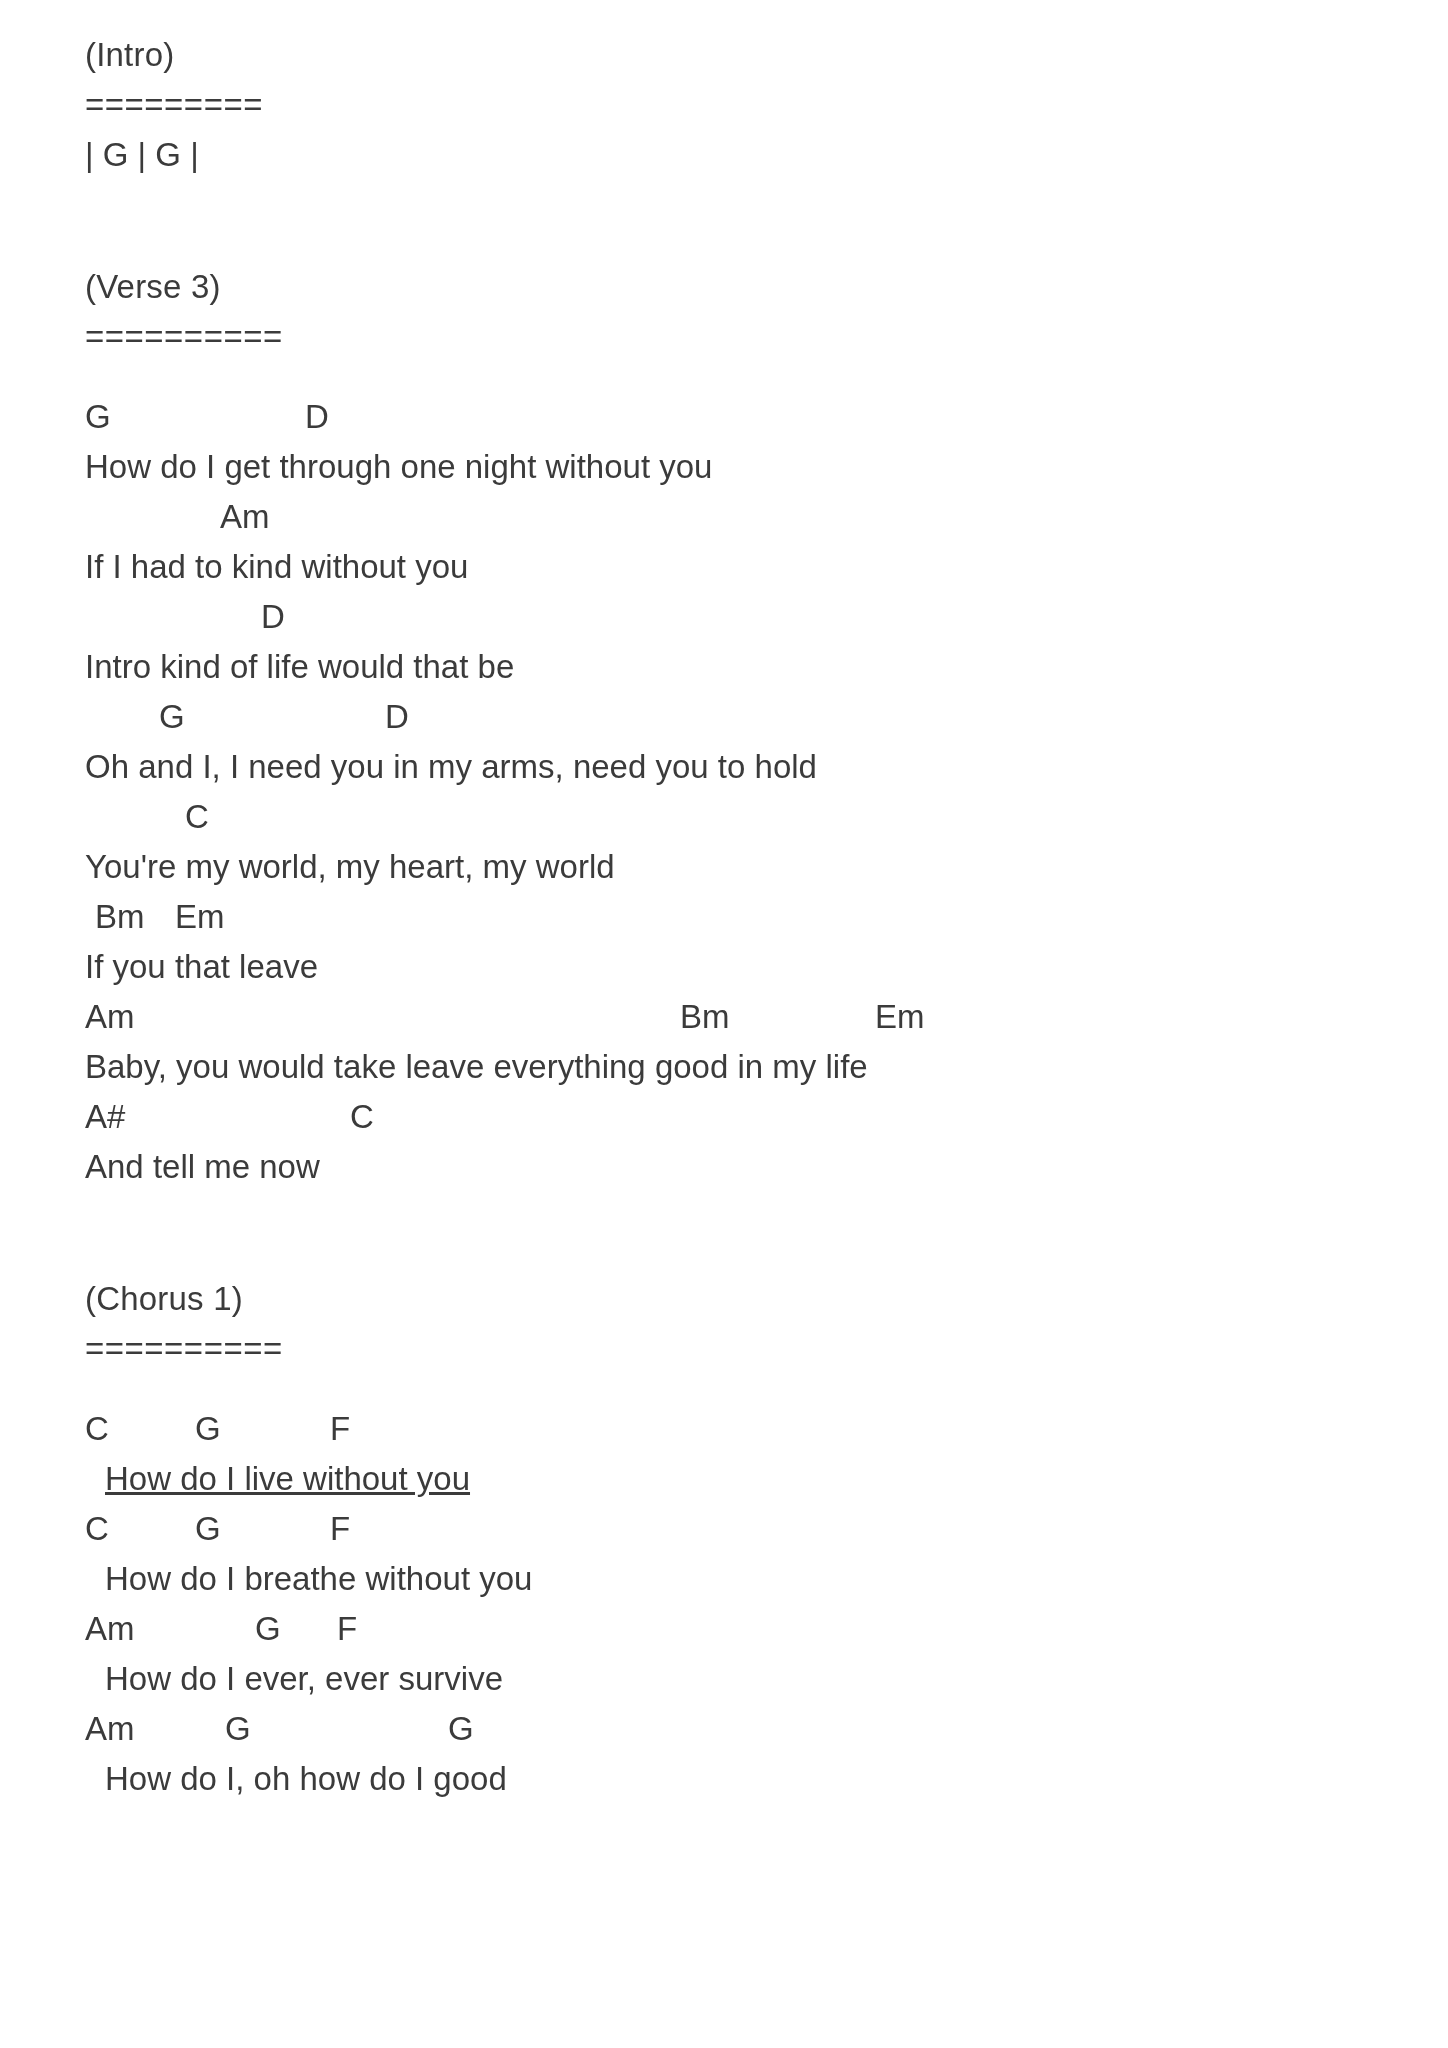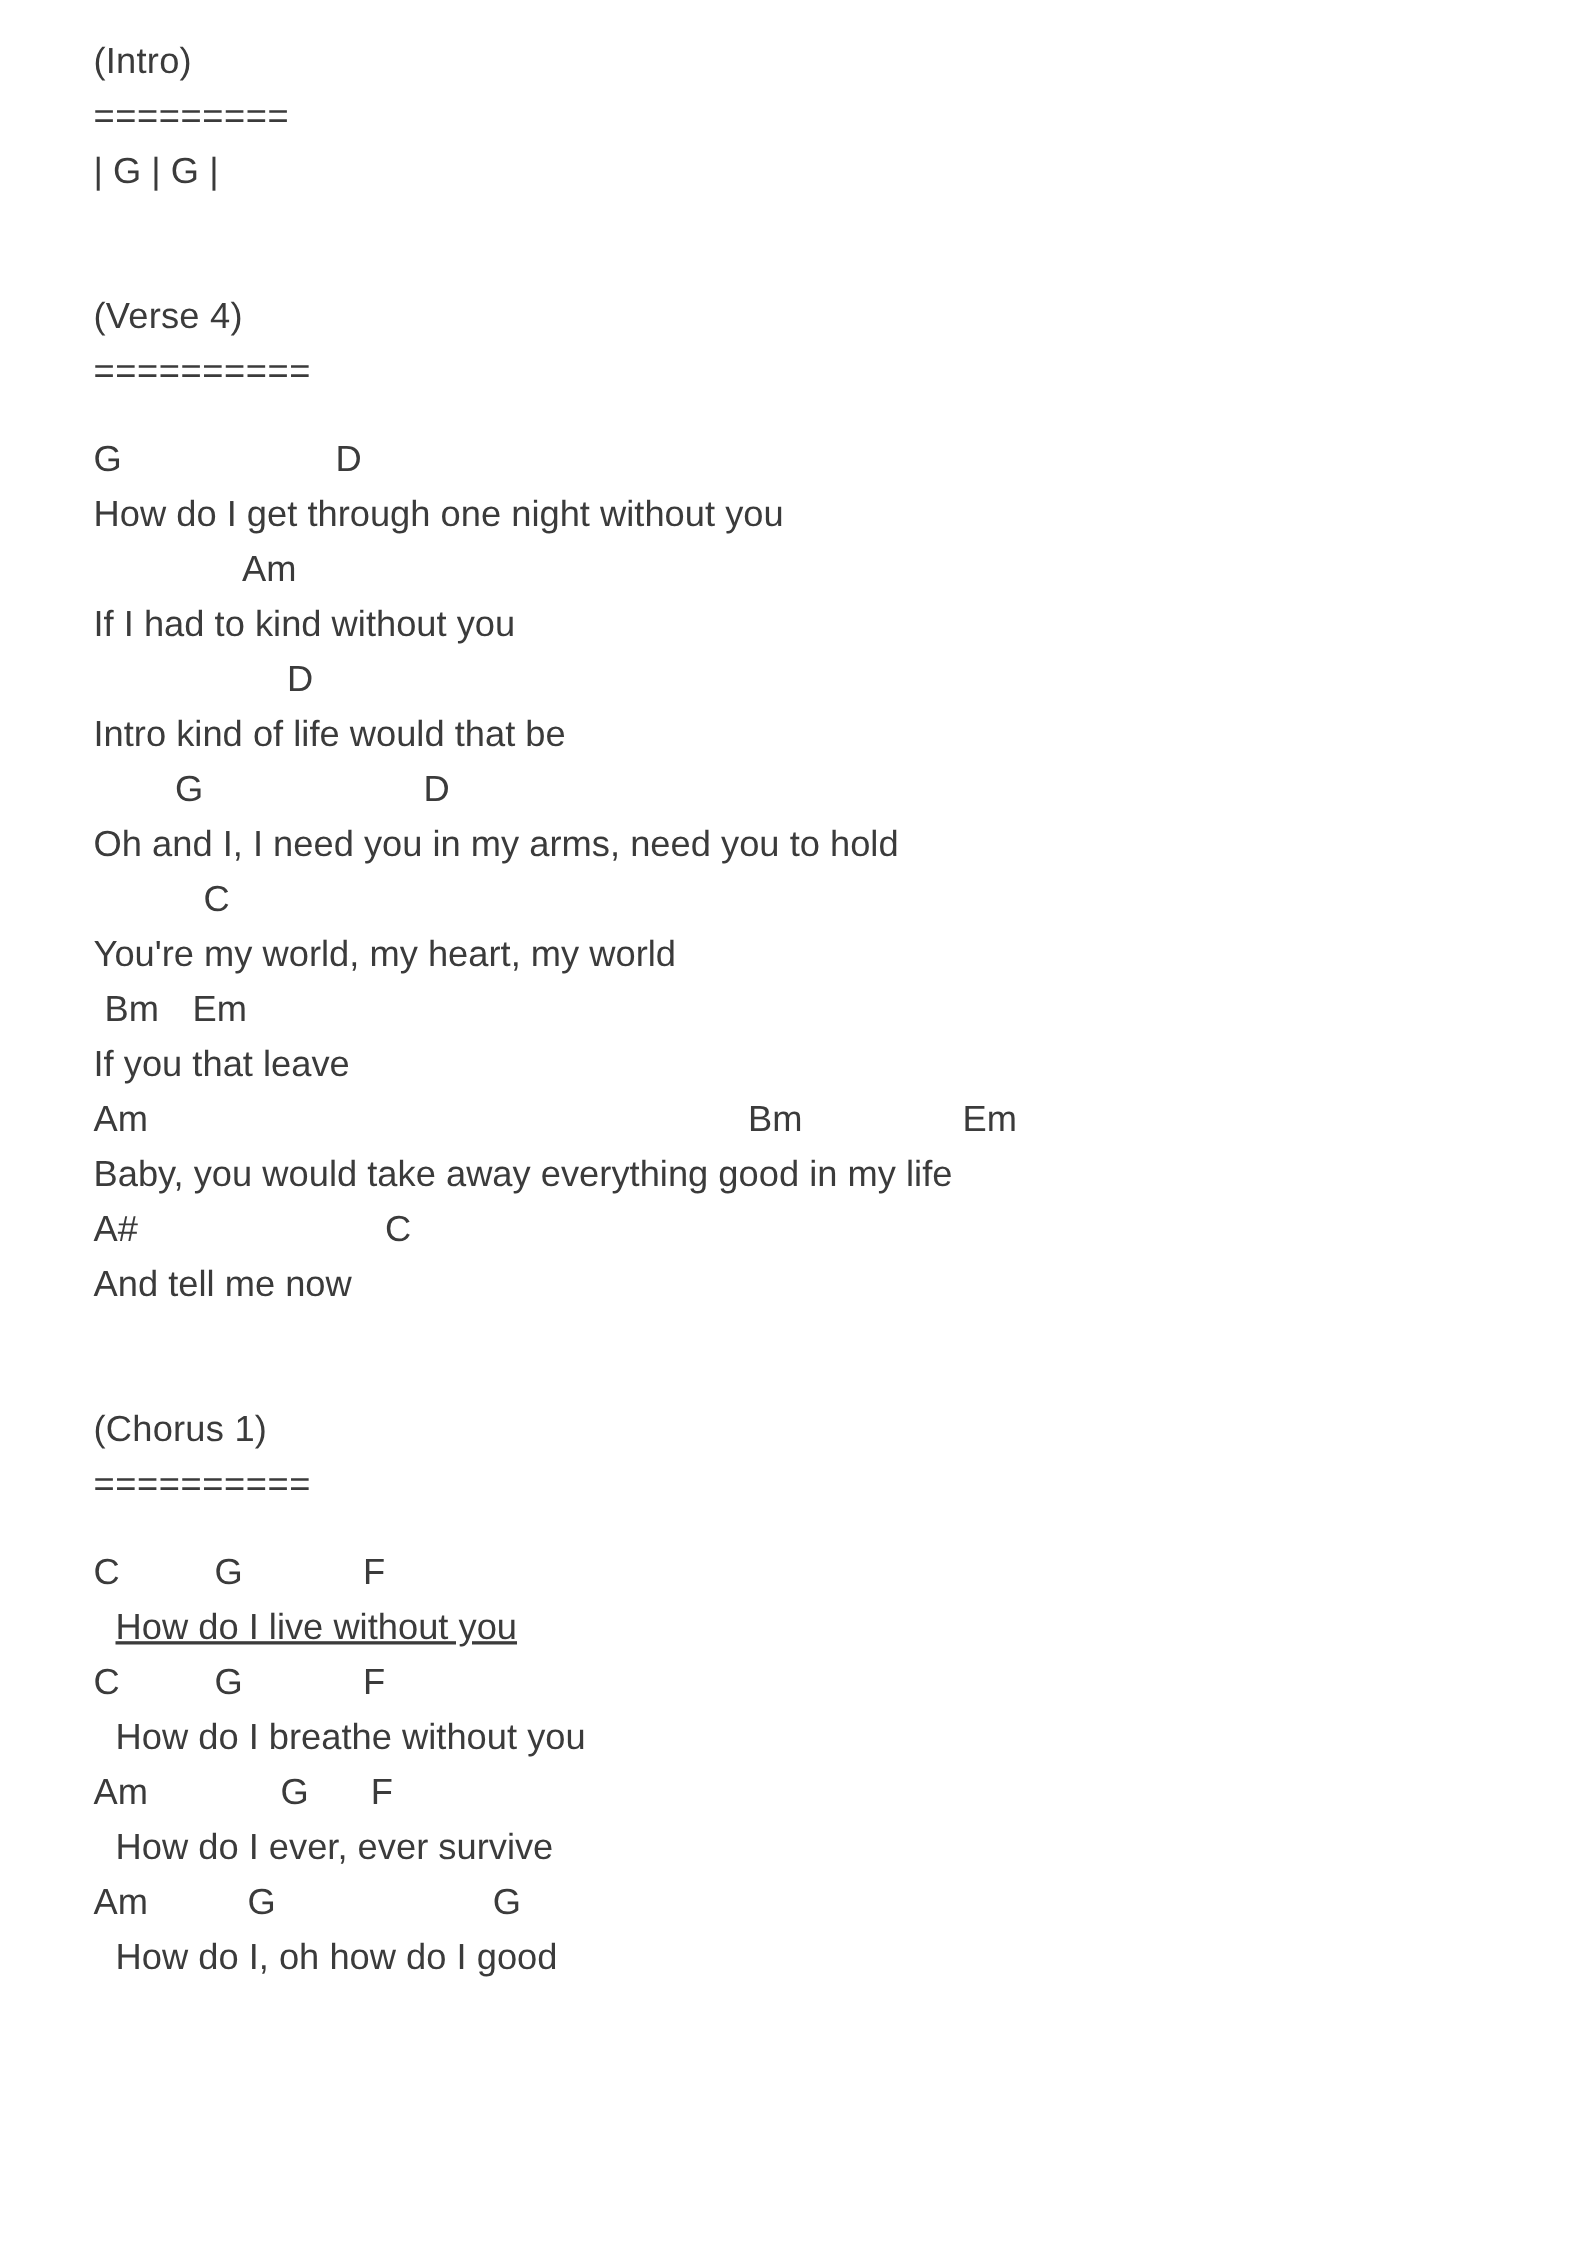--- a/index.html
+++ b/index.html
@@ -47,37 +47,37 @@
 
 <main class="sheet">
     <section class="song-section">
       <div class="line heading">(Intro)</div>
       <div class="line rule">=========</div>
       <div class="section-body">
         <div class="line text-line">| G | G |</div>
       </div>
     </section>
     <section class="song-section">
-      <div class="line heading">(Verse 4)</div>
+      <div class="line heading">(Verse 3)</div>
       <div class="line rule">==========</div>
       <div class="section-body with-gap">
         <div class="line chord-line"><span class="chord" style="left: 0px;">G</span><span class="chord" style="left: 220px;">D</span></div>
         <div class="line lyric-line">How do I get through one night without you</div>
         <div class="line chord-line"><span class="chord" style="left: 135px;">Am</span></div>
         <div class="line lyric-line">If I had to kind without you</div>
         <div class="line chord-line"><span class="chord" style="left: 176px;">D</span></div>
         <div class="line lyric-line">Intro kind of life would that be</div>
         <div class="line chord-line"><span class="chord" style="left: 74px;">G</span><span class="chord" style="left: 300px;">D</span></div>
         <div class="line lyric-line">Oh and I, I need you in my arms, need you to hold</div>
         <div class="line chord-line"><span class="chord" style="left: 100px;">C</span></div>
         <div class="line lyric-line">You're my world, my heart, my world</div>
         <div class="line chord-line"><span class="chord" style="left: 10px;">Bm</span><span class="chord" style="left: 90px;">Em</span></div>
         <div class="line lyric-line">If you that leave</div>
         <div class="line chord-line"><span class="chord" style="left: 0px;">Am</span><span class="chord" style="left: 595px;">Bm</span><span class="chord" style="left: 790px;">Em</span></div>
-        <div class="line lyric-line">Baby, you would take away everything good in my life</div>
+        <div class="line lyric-line">Baby, you would take leave everything good in my life</div>
         <div class="line chord-line"><span class="chord" style="left: 0px;">A#</span><span class="chord" style="left: 265px;">C</span></div>
         <div class="line lyric-line">And tell me now</div>
       </div>
     </section>
     <section class="song-section">
       <div class="line heading">(Chorus 1)</div>
       <div class="line rule">==========</div>
       <div class="section-body with-gap">
         <div class="line chord-line"><span class="chord" style="left: 0px;">C</span><span class="chord" style="left: 110px;">G</span><span class="chord" style="left: 245px;">F</span></div>
         <div class="line lyric-line" style="padding-left: 20px; text-decoration: underline;">How do I live without you</div>

